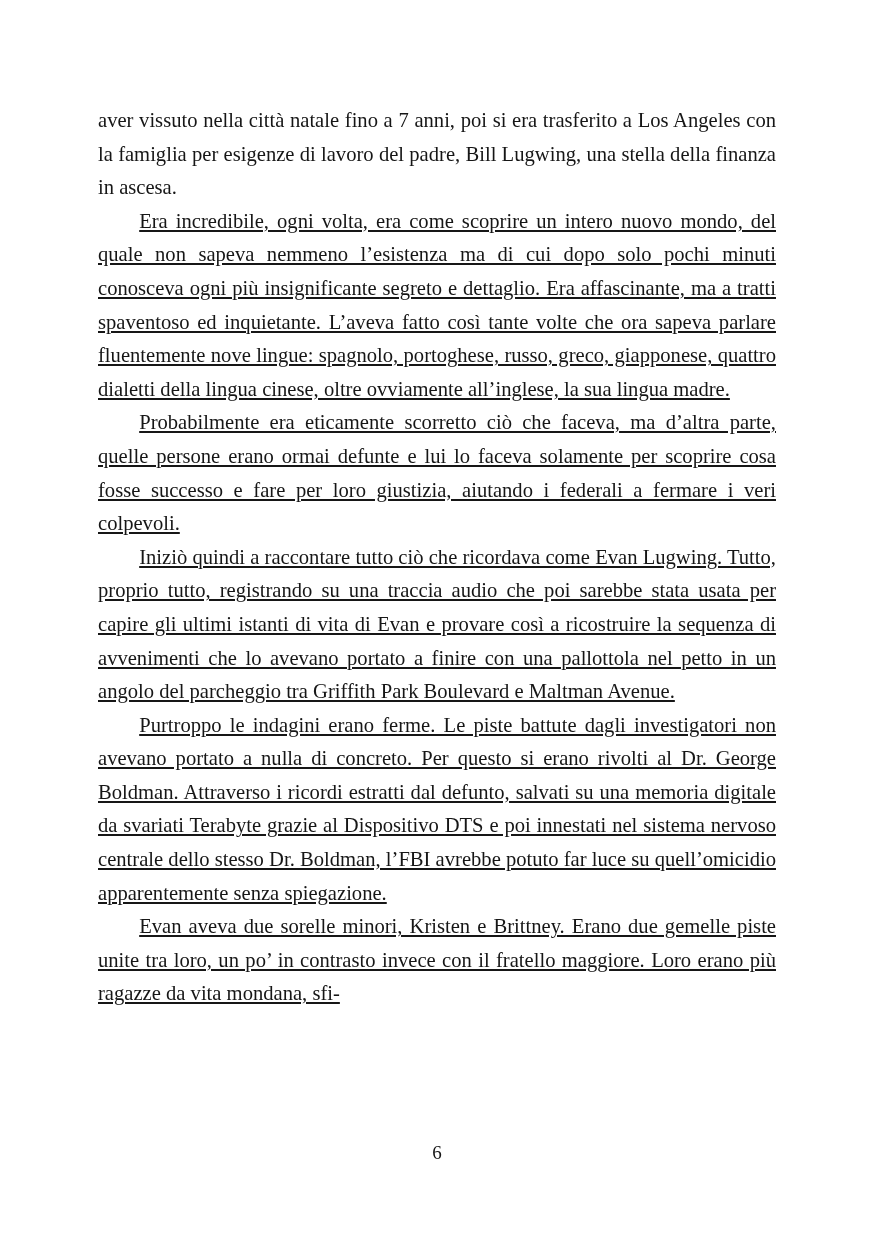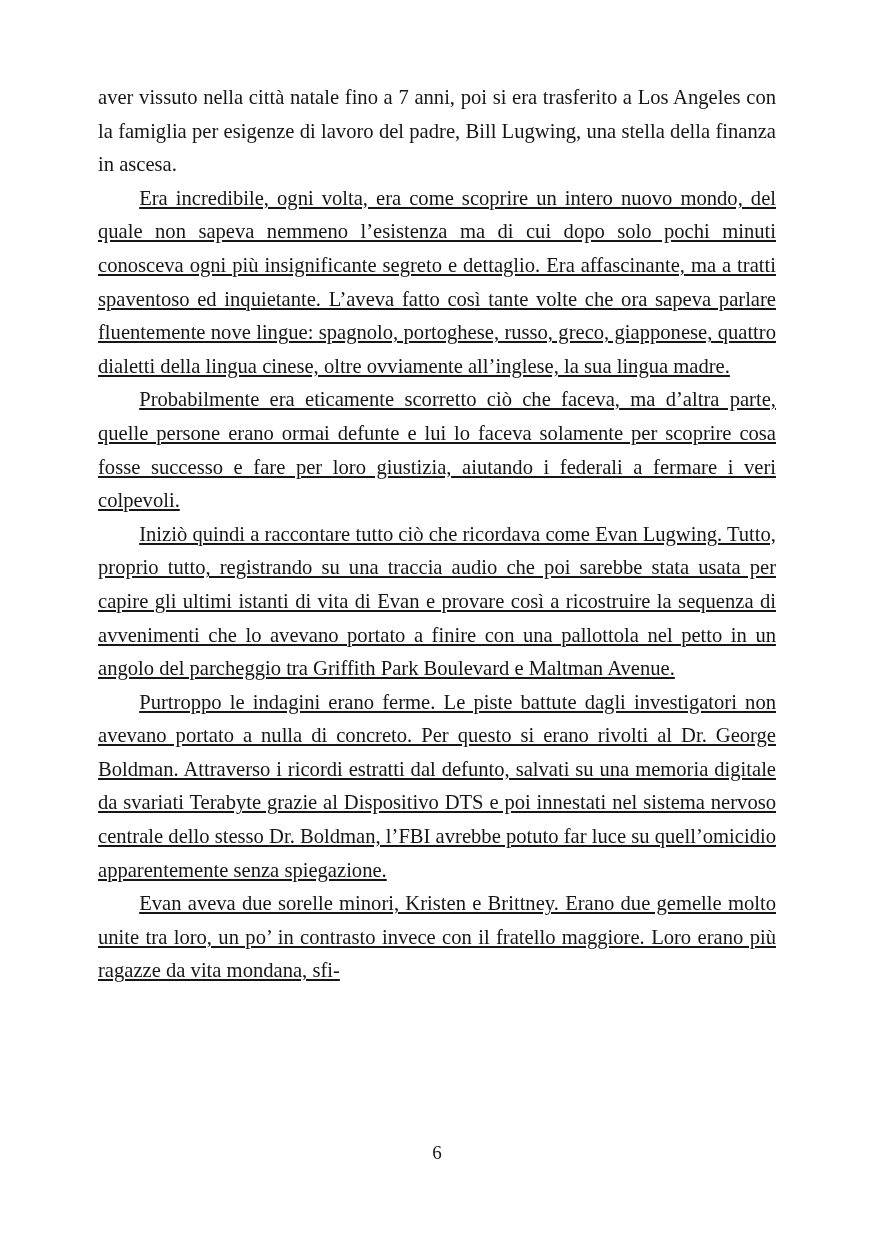--- a/index.html
+++ b/index.html
@@ -15,21 +15,21 @@
     position: relative;
     overflow: hidden;
   }
   .page {
     position: absolute;
     top: 0;
     left: 0;
     width: 874px;
     height: 1240px;
     box-sizing: border-box;
-    padding: 81px 98px 0 98px;
+    padding: 104px 98px 0 98px;
   }
   .body-text {
     font-size: 20.6px;
     line-height: 33.6px;
     text-align: justify;
     text-justify: inter-word;
     hyphens: manual;
     color: #161616;
   }
   .body-text p {
@@ -54,16 +54,16 @@
 </head>
 <body>
 
 <div class="page">
   <div class="body-text">
     <p>aver vissuto nella città natale fino a 7 anni, poi si era trasferito a Los Angeles con la famiglia per esigenze di lavoro del padre, Bill Lugwing, una stella della finanza in ascesa.</p>
     <p class="indent">Era incredibile, ogni volta, era come scoprire un intero nuovo mondo, del quale non sapeva nemmeno l’esistenza ma di cui dopo solo pochi minuti conosceva ogni più insignificante segreto e dettaglio. Era affascinante, ma a tratti spaventoso ed inquietante. L’aveva fatto così tante volte che ora sapeva parlare fluentemente nove lingue: spagnolo, portoghese, russo, greco, giapponese, quattro dialetti della lingua cinese, oltre ovviamente all’inglese, la sua lingua madre.</p>
     <p class="indent">Probabilmente era eticamente scorretto ciò che faceva, ma d’altra parte, quelle persone erano ormai defunte e lui lo faceva solamente per scoprire cosa fosse successo e fare per loro giustizia, aiutando i federali a fermare i veri colpevoli.</p>
     <p class="indent">Iniziò quindi a raccontare tutto ciò che ricordava come Evan Lugwing. Tutto, proprio tutto, registrando su una traccia audio che poi sarebbe stata usata per capire gli ultimi istanti di vita di Evan e provare così a ricostruire la sequenza di avvenimenti che lo avevano portato a finire con una pallottola nel petto in un angolo del parcheggio tra Griffith Park Boulevard e Maltman Avenue.</p>
     <p class="indent">Purtroppo le indagini erano ferme. Le piste battute dagli investigatori non avevano portato a nulla di concreto. Per questo si erano rivolti al Dr. George Boldman. Attraverso i ricordi estratti dal defunto, salvati su una memoria digitale da svariati Terabyte grazie al Dispositivo DTS e poi innestati nel sistema nervoso centrale dello stesso Dr. Boldman, l’FBI avrebbe potuto far luce su quell’omicidio apparentemente senza spiegazione.</p>
-    <p class="indent">Evan aveva due sorelle minori, Kristen e Brittney. Erano due gemelle molto unite tra loro, un po’ in contrasto invece con il fratello maggiore. Loro erano più ragazze da vita mondana, sfi-</p>
+    <p class="indent">Evan aveva due sorelle minori, Kristen e Brittney. Erano due gemelle piste unite tra loro, un po’ in contrasto invece con il fratello maggiore. Loro erano più ragazze da vita mondana, sfi-</p>
   </div>
   <div class="page-number">6</div>
 </div>
 
 </body></html>

